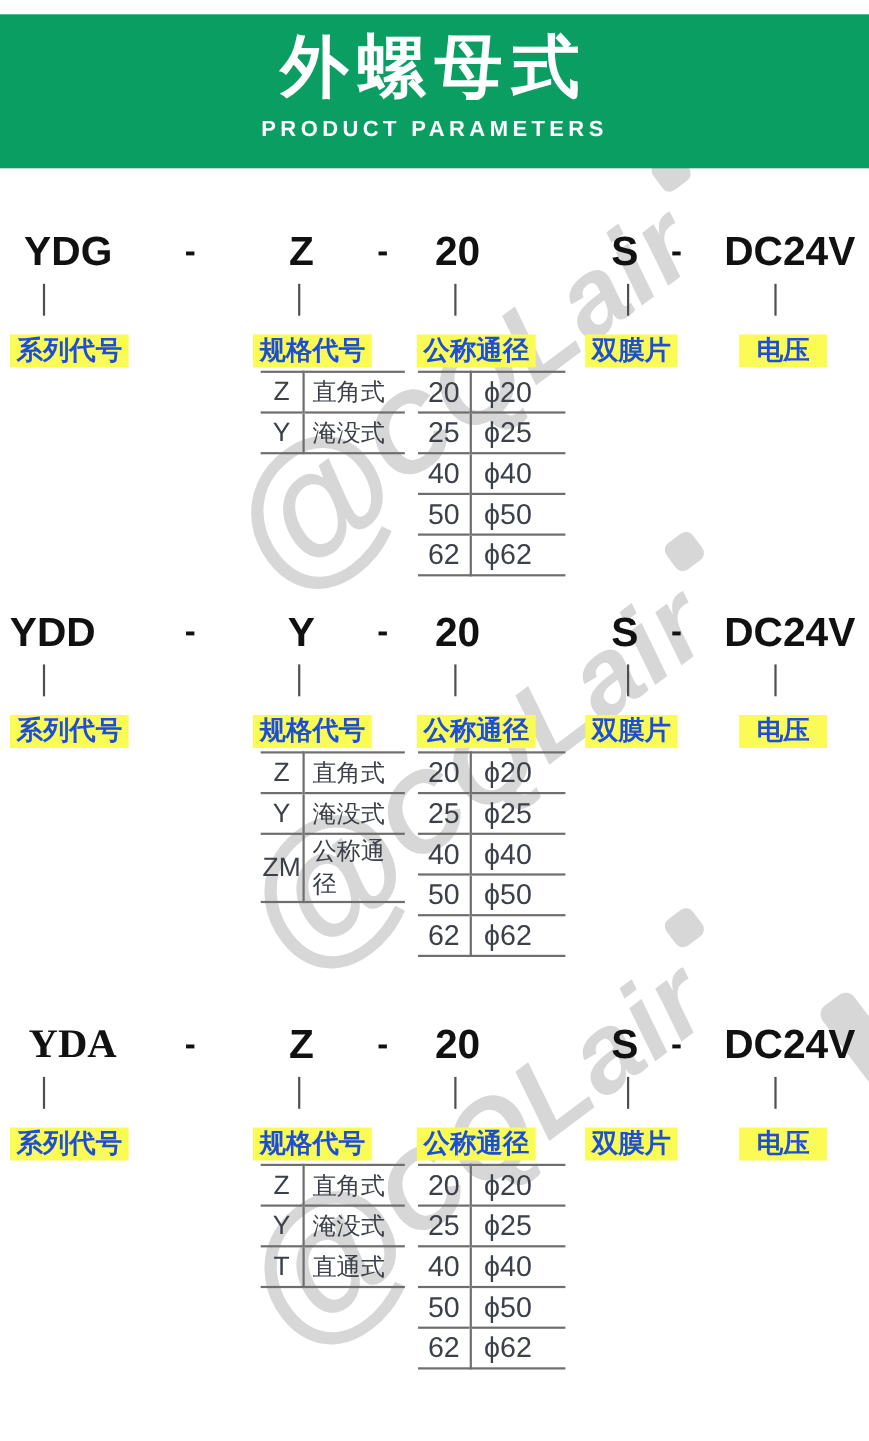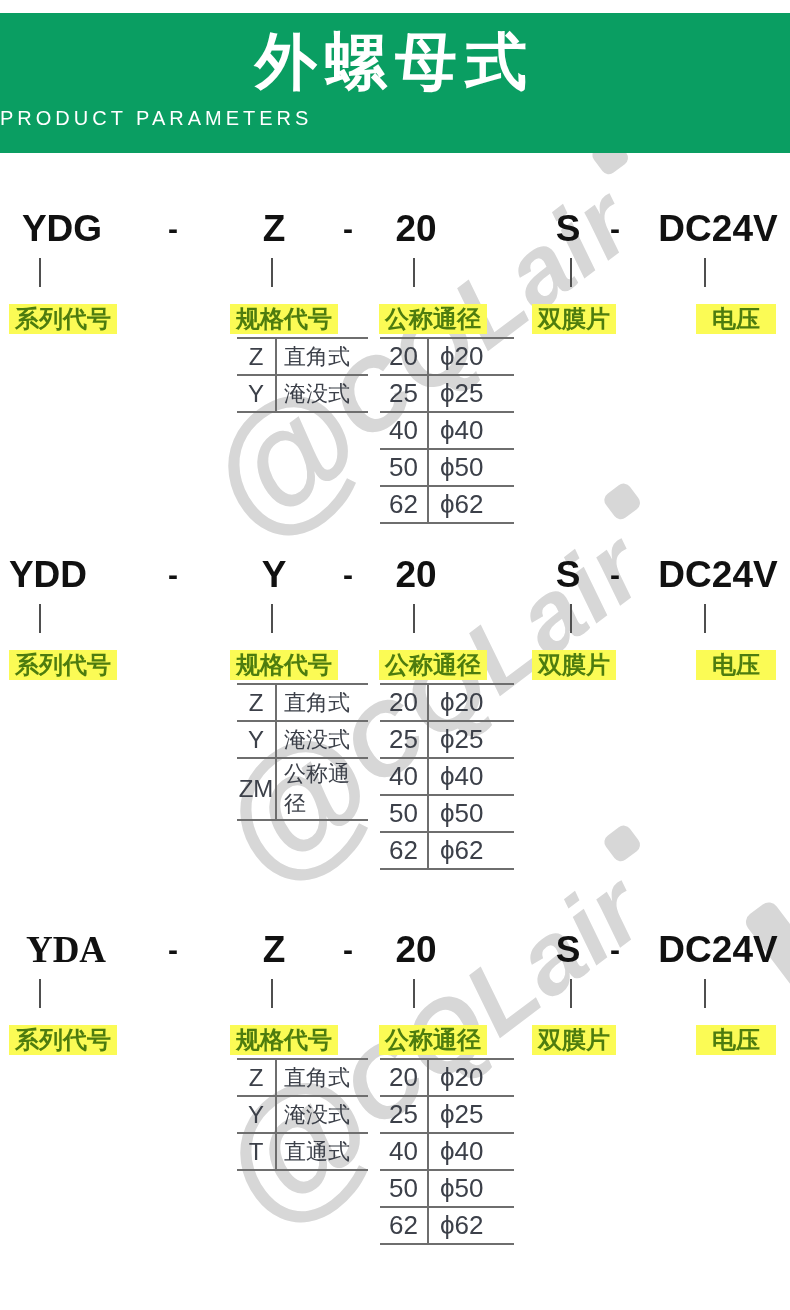--- a/index.html
+++ b/index.html
@@ -26,22 +26,22 @@
     z-index:3;
   }
   .title-cn{
     position:absolute;left:0;top:14px;width:100%;
     text-align:center;
     color:#ffffff;font-size:62px;font-weight:bold;letter-spacing:8px;
     line-height:70px;
   }
   .title-en{
     position:absolute;left:0;top:93px;width:100%;
-    text-align:left;
-    color:#ffffff;font-size:20px;font-weight:normal;letter-spacing:4px;
+    text-align:center;
+    color:#ffffff;font-size:20px;font-weight:bold;letter-spacing:4px;
     line-height:24px;
   }
   
   .watermark{
     position:absolute;
     width:560px;height:220px;
     transform:translate(-50%,-50%) rotate(-37deg);
     z-index:0;
     color:var(--wm);
     white-space:nowrap;
@@ -79,24 +79,24 @@
     line-height:38px;
   }
   .tick{
     position:absolute;top:62px;width:2px;height:29px;
     background:#4f4f4f;
   }
   .col-label{
     position:absolute;top:108px;height:30px;
     transform:translateX(-50%);
     background:var(--yellow);
-    color:#4d7c0f;font-size:24px;font-weight:bold;line-height:30px;
+    color:#1d4ed8;font-size:24px;font-weight:bold;line-height:30px;
     padding:0 6px;white-space:nowrap;
   }
-  .col-label.wide-pad{padding:0 16px;margin-left:24px;}
+  .col-label.wide-pad{padding:0 16px;}
   
   table.data-table{
     position:absolute;top:141px;
     border-collapse:collapse;border-spacing:0;
     background:transparent;
   }
   table.data-table td{
     height:35px;padding:0;
     border-top:2px solid var(--line);
     color:var(--table-ink);

